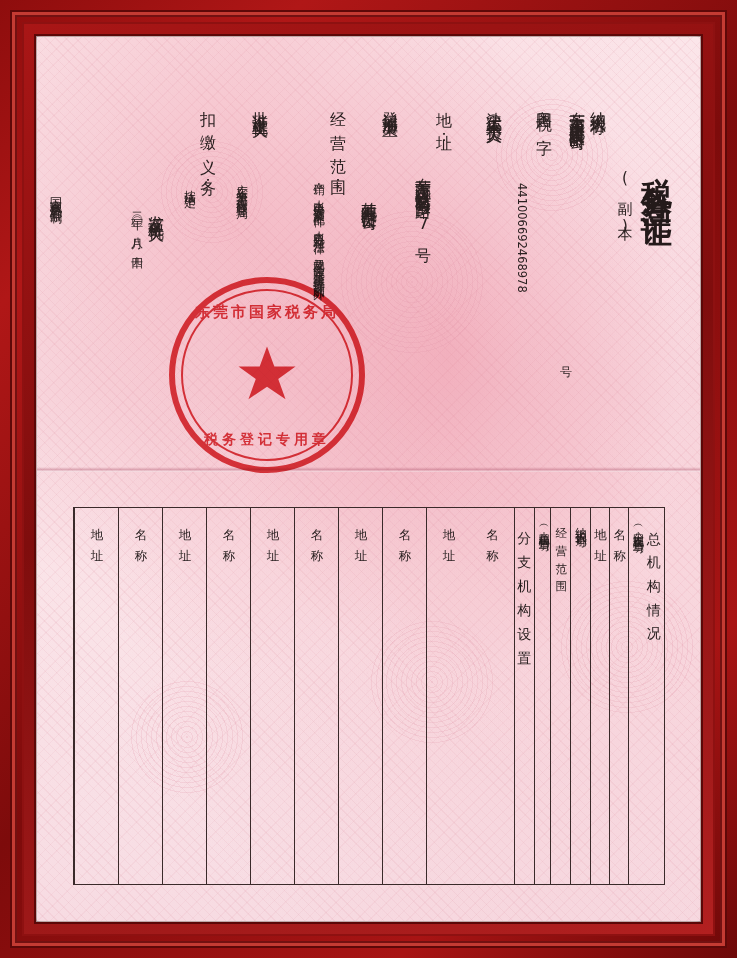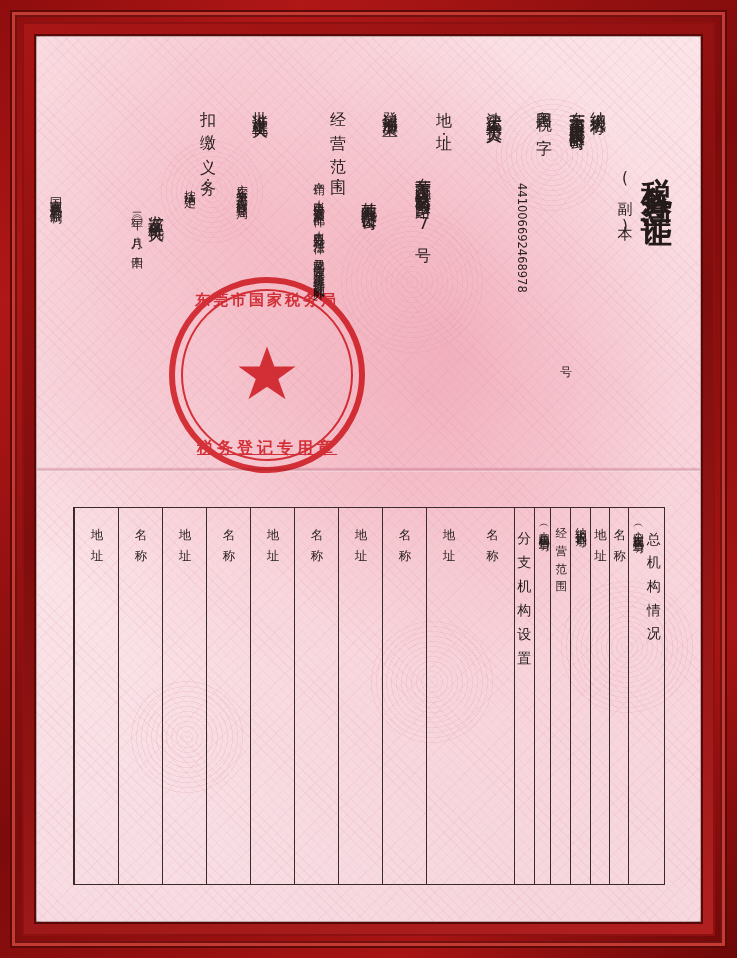--- a/index.html
+++ b/index.html
@@ -154,22 +154,22 @@
   }
   .seal-text-top, .seal-text-bottom {
     position: absolute;
     left: 0; right: 0;
     text-align: center;
     color: #d8232a;
     font-weight: bold;
     font-size: 15px;
     letter-spacing: 3px;
   }
-  .seal-text-top { top: 8px; }
-  .seal-text-bottom { bottom: 8px; font-size: 16px; letter-spacing: 4px; text-decoration: underline; }
+  .seal-text-top { top: 20px; }
+  .seal-text-bottom { bottom: 18px; font-size: 14px; letter-spacing: 4px; }
 
   
   .table-wrap {
     position: absolute;
     left: 36px;
     top: 470px;
     width: 592px;
     height: 378px;
     border: 1.6px solid #3a2a2a;
     display: flex;

